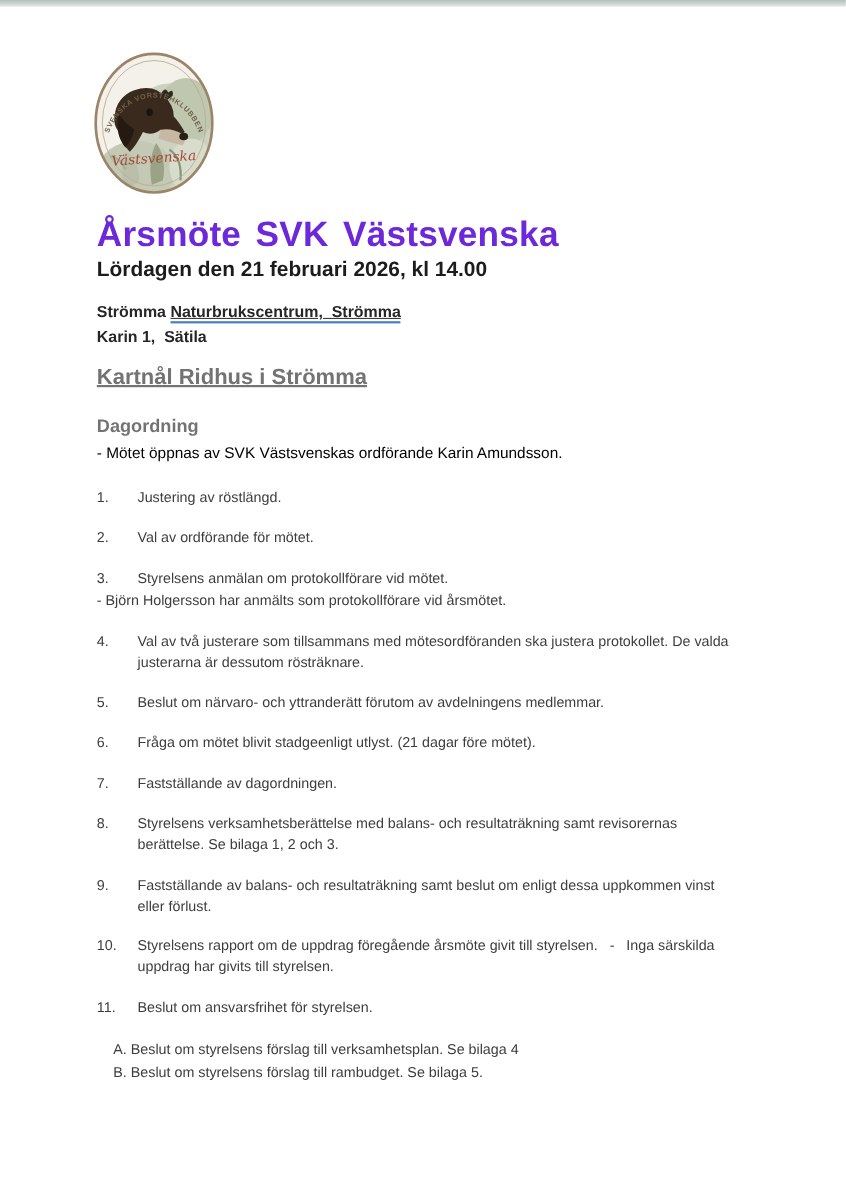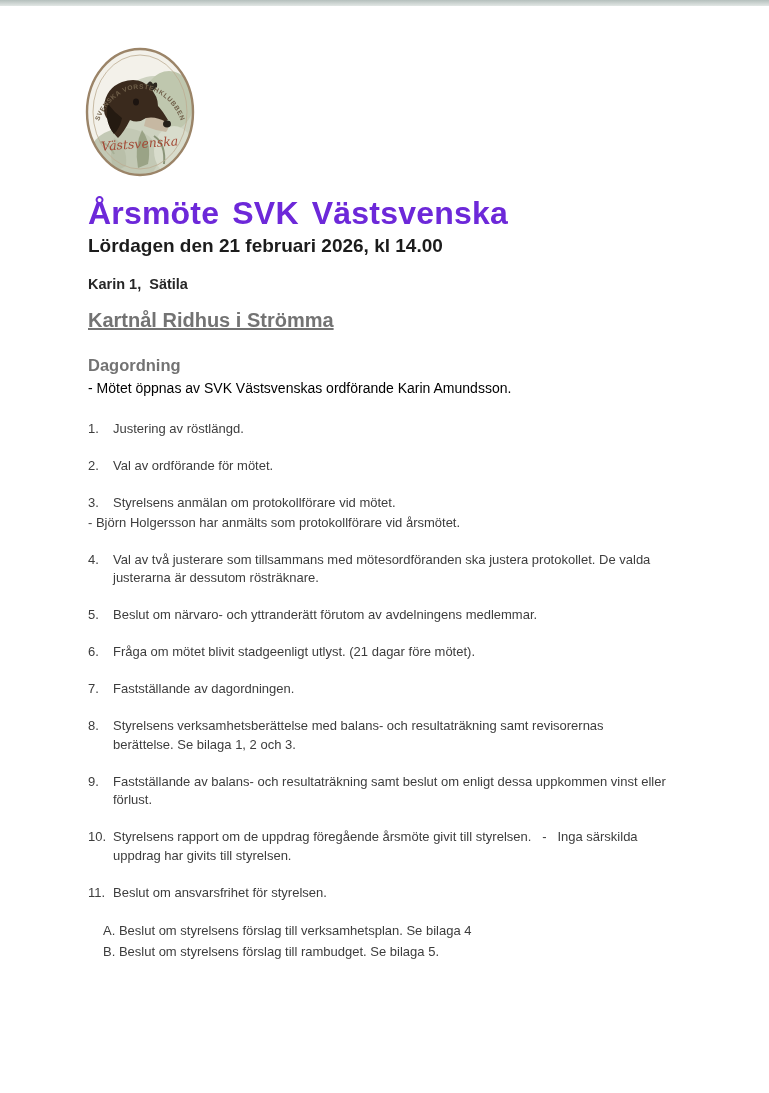--- a/index.html
+++ b/index.html
@@ -53,21 +53,21 @@
     font-size: 16.5px; font-weight: bold; color: #737373;
   }
   .agenda-intro {
     margin-top: 5px; font-size: 14px; color: #000000;
     white-space: pre-wrap;
   }
   .agenda-list { margin-top: 24px; }
   .agenda-item { margin-bottom: 18px; font-size: 13px; line-height: 1.45; }
   .item-row { display: flex; }
   .item-num { width: 25px; flex: 0 0 25px; }
-  .item-text { flex: 1; white-space: pre-wrap; }
+  .item-text { flex: 1; white-space: pre-wrap; margin-left: 12px; }
   .item-note { margin-top: 1px; white-space: pre-wrap; }
   .subitems { margin-left: 15px; margin-top: 1px; }
   .subitem { white-space: pre-wrap; line-height: 1.6; }
 </style>
 </head>
 <body>
 
 <div class="topbar"></div>
 
 <div class="logo-wrap">
@@ -102,20 +102,21 @@
     </text>
     <text x="56" y="102" text-anchor="middle" font-size="12.5" fill="#a34a36" font-family="DejaVu Serif, serif" font-style="italic" transform="rotate(-4 56 102)">Västsvenska</text>
   </svg>
 </div>
 
 <div class="content">
   <div class="title">Årsmöte SVK Västsvenska</div>
   <div class="subtitle">Lördagen den 21 februari 2026, kl 14.00</div>
 
   <div class="location">
+    <div class="loc-line"><span>Strömma </span><span class="loc-link">Naturbrukscentrum,  Strömma</span></div>
     <div class="loc-line">Karin 1,  Sätila</div>
     <span class="map-link">Kartnål Ridhus i Strömma</span>
   </div>
 
   <div class="agenda-heading">Dagordning</div>
   <div class="agenda-intro">- Mötet öppnas av SVK Västsvenskas ordförande Karin Amundsson.</div>
 
   <div class="agenda-list">
 
     <div class="agenda-item">

